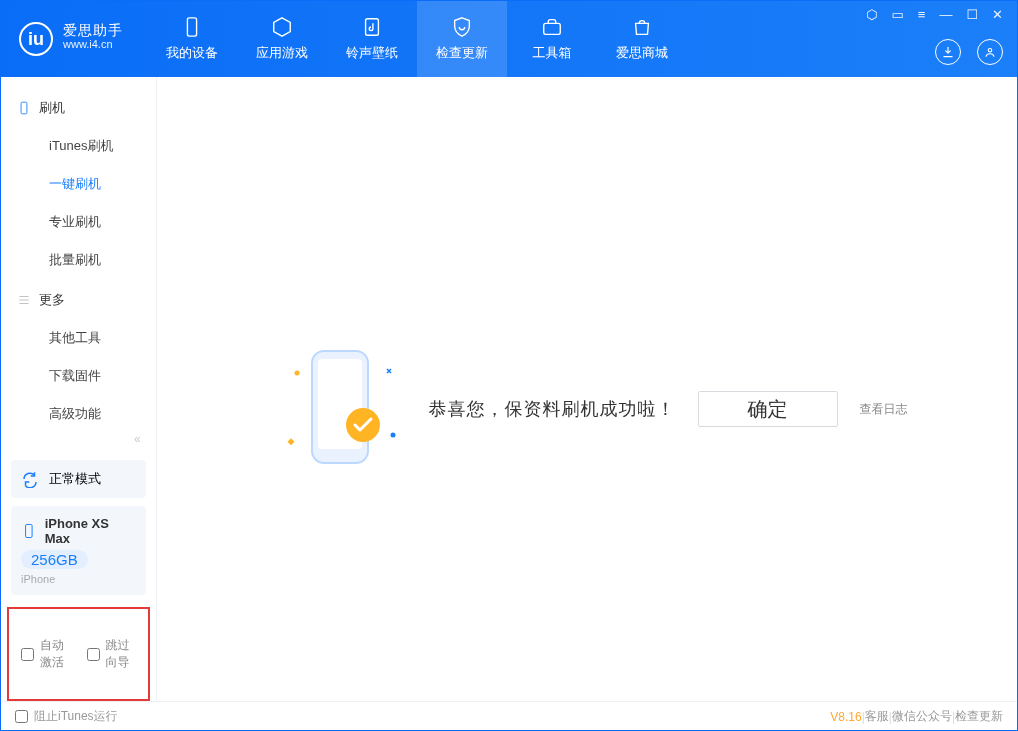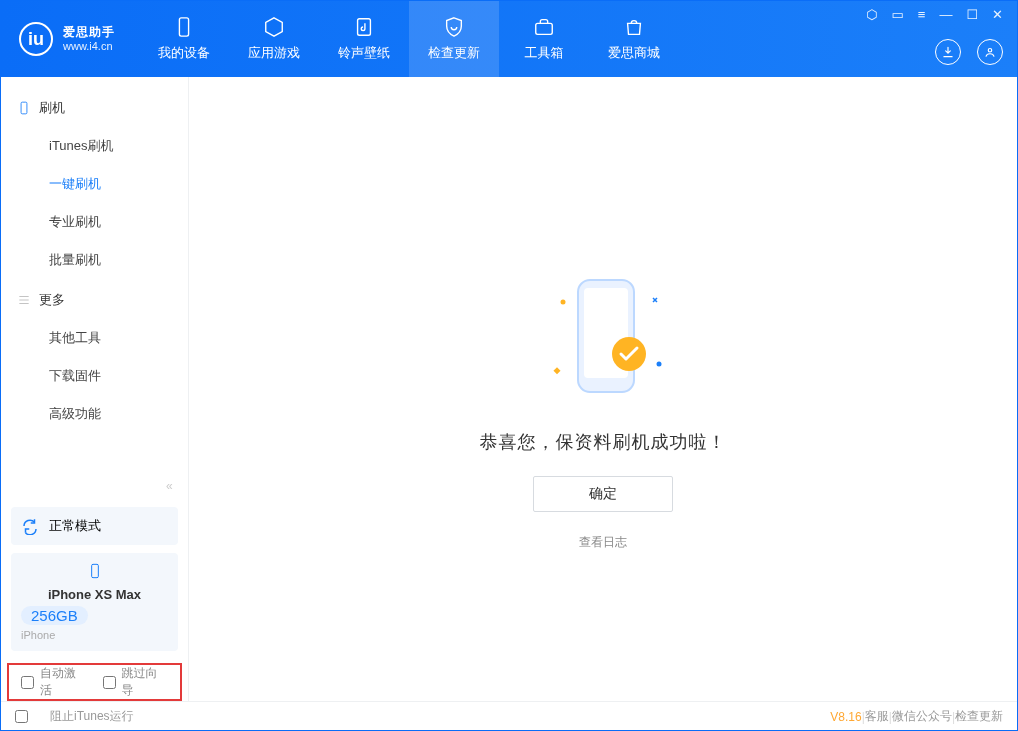--- a/index.html
+++ b/index.html
@@ -15,38 +15,38 @@
 .header {
   height: 76px;
   background: linear-gradient(to right, #0a6df7, #1b7ff9);
   display: flex;
   align-items: center;
   color: #fff;
   position: relative;
 }
 .logo {
   display: flex;
-  align-items: center;
+  align-items: flex-start;
   padding-left: 18px;
   padding-right: 24px;
 }
 .logo-badge {
   width: 34px;
   height: 34px;
   border: 2px solid #fff;
   border-radius: 50%;
   display: flex;
   align-items: center;
   justify-content: center;
   font-weight: bold;
   font-size: 18px;
   margin-right: 10px;
 }
 .logo-text { line-height: 1.15; }
-.logo-text .name { font-size: 12px; font-weight: 700; letter-spacing: 1px; }
+.logo-text .name { font-size: 14px; font-weight: 400; letter-spacing: 1px; }
 .logo-text .url { font-size: 11px; opacity: .9; }
 .tabs {
   display: flex;
   height: 100%;
 }
 .tab {
   width: 90px;
   height: 100%;
   display: flex;
   flex-direction: column;
@@ -90,21 +90,21 @@
   align-items: center;
   justify-content: center;
   cursor: pointer;
   font-size: 14px;
 }
 .body {
   display: flex;
   height: 624px;
 }
 .sidebar {
-  width: 188px;
+  width: 156px;
   border-right: 1px solid #eef0f2;
   display: flex;
   flex-direction: column;
   background: #fff;
 }
 .side-nav { flex: 1; overflow: auto; padding-top: 10px; }
 .side-group {
   display: flex;
   align-items: center;
   gap: 8px;
@@ -149,55 +149,55 @@
 .device-card .cap {
   display: inline-block;
   background: #e3efff;
   color: #1b7ff9;
   padding: 1px 10px;
   border-radius: 10px;
   font-size: 15px;
   margin-top: 4px;
 }
 .device-card .type { color: #aaa; font-size: 11px; margin-top: 4px; }
-.device-card .row1 { display:flex; align-items:center; gap:8px;flex-direction:column; }
+.device-card .row1 { display:flex; align-items:center; gap:8px; }
 .check-row {
   display: flex;
   gap: 16px;
-  padding: 0 12px;
+  padding: 28px 12px;
   margin: 4px 6px 0 6px;
   border: 2px solid #e33a3a;
   align-items: flex-start;
 }
 .check-row label {
   display: flex;
   align-items: center;
   gap: 6px;
   color: #888;
   font-size: 12px;
   cursor: pointer;
 }
 .main {
   flex: 1;
   display: flex;
-  flex-direction: column;
+  flex-direction: row;
   align-items: center;
   justify-content: center;
   gap: 22px;
   margin-top: 40px;
 }
 .success-graphic { position: relative; width: 140px; height: 140px; }
 .success-msg { font-size: 18px; color: #333; letter-spacing: 1px; }
 .ok-btn {
   width: 140px;
   height: 36px;
   border: 1px solid #d7dbe0;
   background: #fff;
   color: #333;
-  font-size: 14px;
+  font-size: 20px;
   cursor: pointer;
   border-radius: 2px;
   text-align: center;
 }
 .log-link {
   color: #888;
   font-size: 12px;
   text-decoration: none;
   cursor: pointer;
 }
@@ -369,21 +369,21 @@
       </svg>
     </div>
     <div class="success-msg">恭喜您，保资料刷机成功啦！</div>
     <button class="ok-btn">确定</button>
     <a class="log-link">查看日志</a>
   </div>
 </div>
 
 <div class="footer">
   <div class="left">
-    <label style="display:flex;align-items:center;gap:22px;cursor:pointer;">
+    <label style="display:flex;align-items:center;gap:6px;cursor:pointer;">
       <input type="checkbox" style="">
       <span>阻止iTunes运行</span>
     </label>
   </div>
   <div class="right">
     <span style="color:#ffa834;">V8.16</span>
     <span class="sep">|</span>
     <a>客服</a>
     <span class="sep">|</span>
     <a>微信公众号</a>

